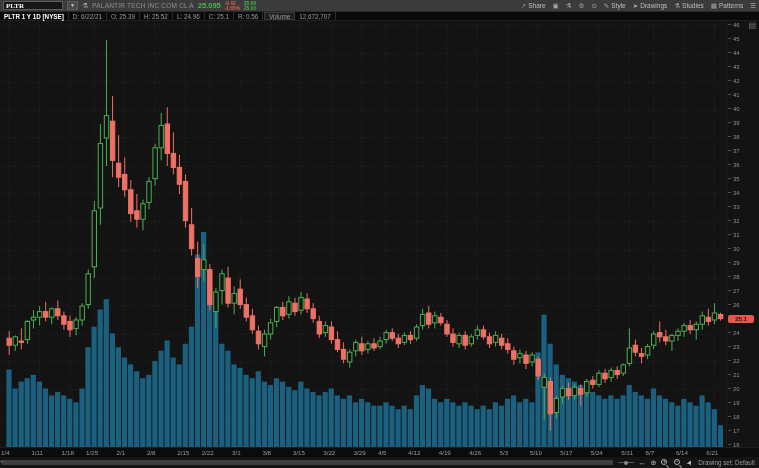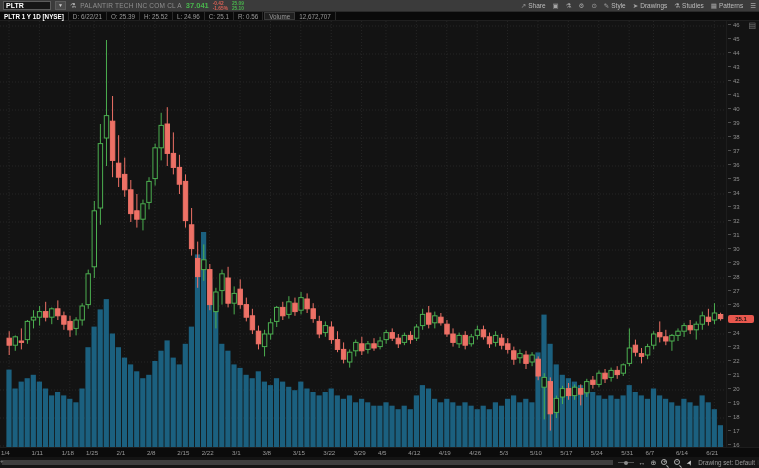--- a/index.html
+++ b/index.html
@@ -3,22 +3,22 @@
 <meta charset="utf-8">
 <style>
   html,body{margin:0;padding:0}
   body{width:759px;height:468px;background:#131313;overflow:hidden;
        font-family:"Liberation Sans",sans-serif;-webkit-font-smoothing:none}
   *{box-sizing:border-box}
 
   
   .topbar{display:flex;align-items:center;height:12px;background:#3b3b3b;
           border-bottom:1px solid #2a2a2a;padding:0 3px;gap:4px;font-size:7px;color:#c9c9c9}
-  .sym{width:48px;height:9px;background:#161616;border:1px solid #5c5c5c;color:#fff;
-       font-size:7px;font-weight:bold;padding:0 2px;font-family:Liberation Sans, sans-serif}
+  .sym{width:60px;height:9px;background:#161616;border:1px solid #5c5c5c;color:#fff;
+       font-size:7px;font-weight:bold;padding:0 2px;font-family:Liberation Serif, serif}
   .dd{width:11px;height:9px;background:#4a4a4a;border:1px solid #5c5c5c;color:#ccc;
       font-size:5px;line-height:7px;text-align:center;padding:0}
   .hicon{font-size:7px;color:#a9a9a9;line-height:9px}
   .company{color:#8f8f8f;font-size:6.5px;letter-spacing:.2px}
   .price{color:#49b64d;font-weight:bold;font-size:7.5px}
   .stack{display:flex;flex-direction:column;line-height:5px;font-size:4.8px;font-weight:bold}
   .stack.red{color:#d96055}
   .stack.green{color:#49b64d}
   .tb-right{margin-left:auto;display:flex;align-items:center;gap:7px;color:#bdbdbd;font-size:6.5px}
   .tb-btn{display:flex;gap:2px;align-items:center;white-space:nowrap}
@@ -66,21 +66,21 @@
   .dsetlbl{white-space:nowrap}
 </style>
 </head>
 <body>
 
 <div class="topbar">
   <input class="sym" value="PLTR" style="">
   <button class="dd">▼</button>
   <span class="hicon">⚗</span>
   <span class="company">PALANTIR TECH INC COM CL A</span>
-  <span class="price">37.041</span>
+  <span class="price">25.095</span>
   <span class="stack red">
     <span>-0.42</span>
     <span>-1.65%</span>
   </span>
   <span class="stack green">
     <span>25.09</span>
     <span>25.10</span>
   </span>
 
   <span class="tb-right">

